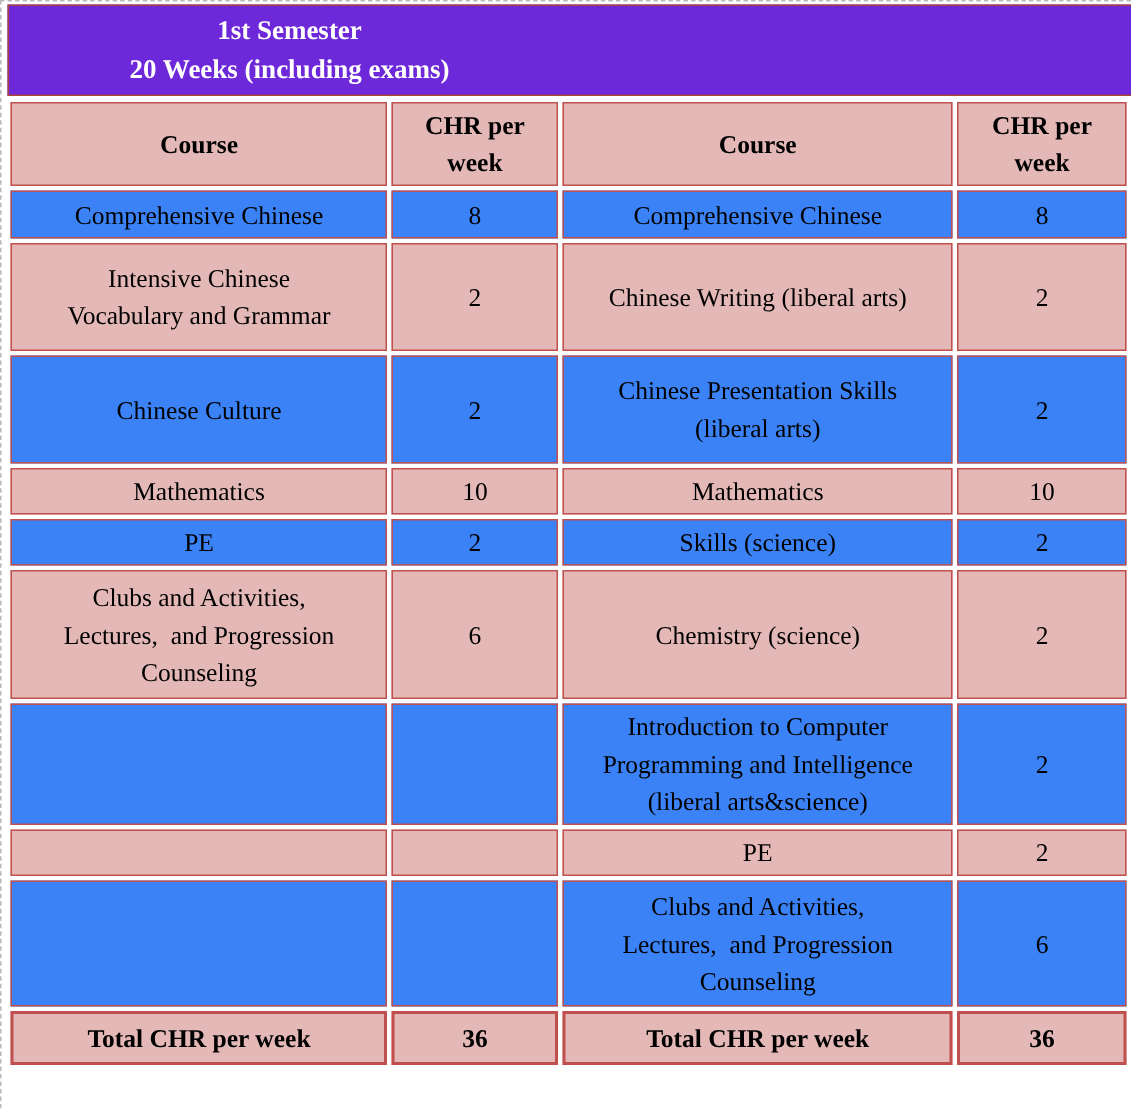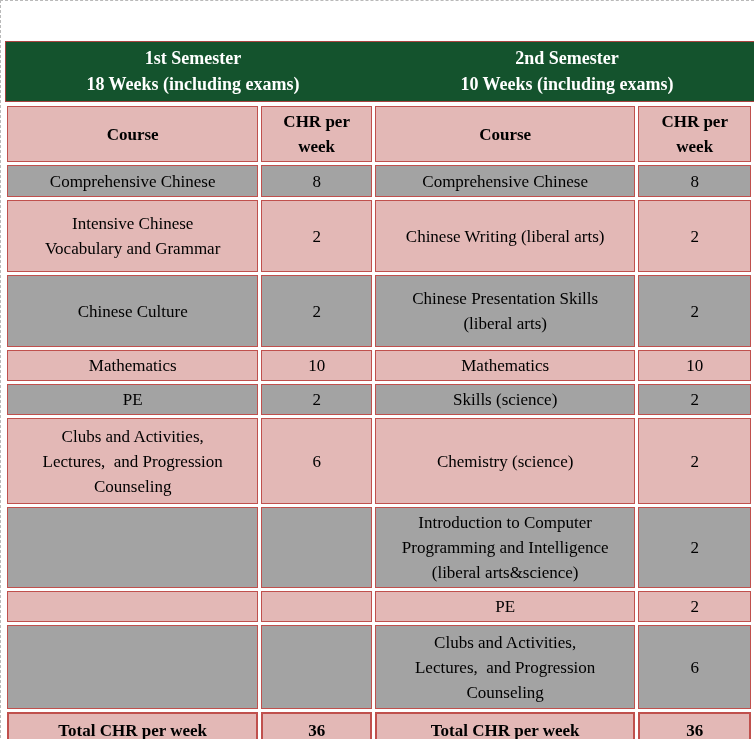--- a/index.html
+++ b/index.html
@@ -16,23 +16,22 @@
     border-left: 1px dashed #b9b9b9;
     font-family: "Liberation Serif", "DejaVu Serif", serif;
     color: #000000;
     background: #ffffff;
   }
   
   .band {
     display: flex;
     width: 748px;
     margin-left: 1px;
-    background: #14532d;
+    background: #6d28d9;
     border: 1px solid #a94340;
-    margin-top: 38px;
   }
   .band-half {
     flex: 0 0 50%;
     box-sizing: border-box;
     display: flex;
     flex-direction: column;
     justify-content: center;
     text-align: center;
     color: #ffffff;
     font-weight: bold;
@@ -54,21 +53,21 @@
   col.c-chr-2    { width: 112px; }
   th, td {
     border: 1px solid #c0504d;
     box-sizing: border-box;
     text-align: center;
     vertical-align: middle;
     font-size: 17px;
     line-height: 25px;
     padding: 2px 4px;
     white-space: pre-line;
-    background: #a3a3a3;
+    background: #3b82f6;
   }
   thead th {
     background: #e3b8b6;
     font-weight: bold;
     height: 55px;
   }
   tbody tr:nth-child(even) td { background: #e3b8b6; }
   tr.h32 { height: 32px; }
   tr.h58 { height: 72px; }
   tr.h30 { height: 30px; padding-left: 12px; }
@@ -82,25 +81,21 @@
   }
 </style>
 </head>
 <body>
 
 <div class="page">
 
   <div class="band">
     <div class="band-half">
       <div>1st Semester</div>
-      <div>18 Weeks (including exams)</div>
-    </div>
-    <div class="band-half">
-      <div>2nd Semester</div>
-      <div>10 Weeks (including exams)</div>
+      <div>20 Weeks (including exams)</div>
     </div>
   </div>
 
   <table class="curriculum">
     <colgroup>
       <col class="c-course-1">
         <col class="c-chr-1">
         <col class="c-course-2">
         <col class="c-chr-2">
     </colgroup>

